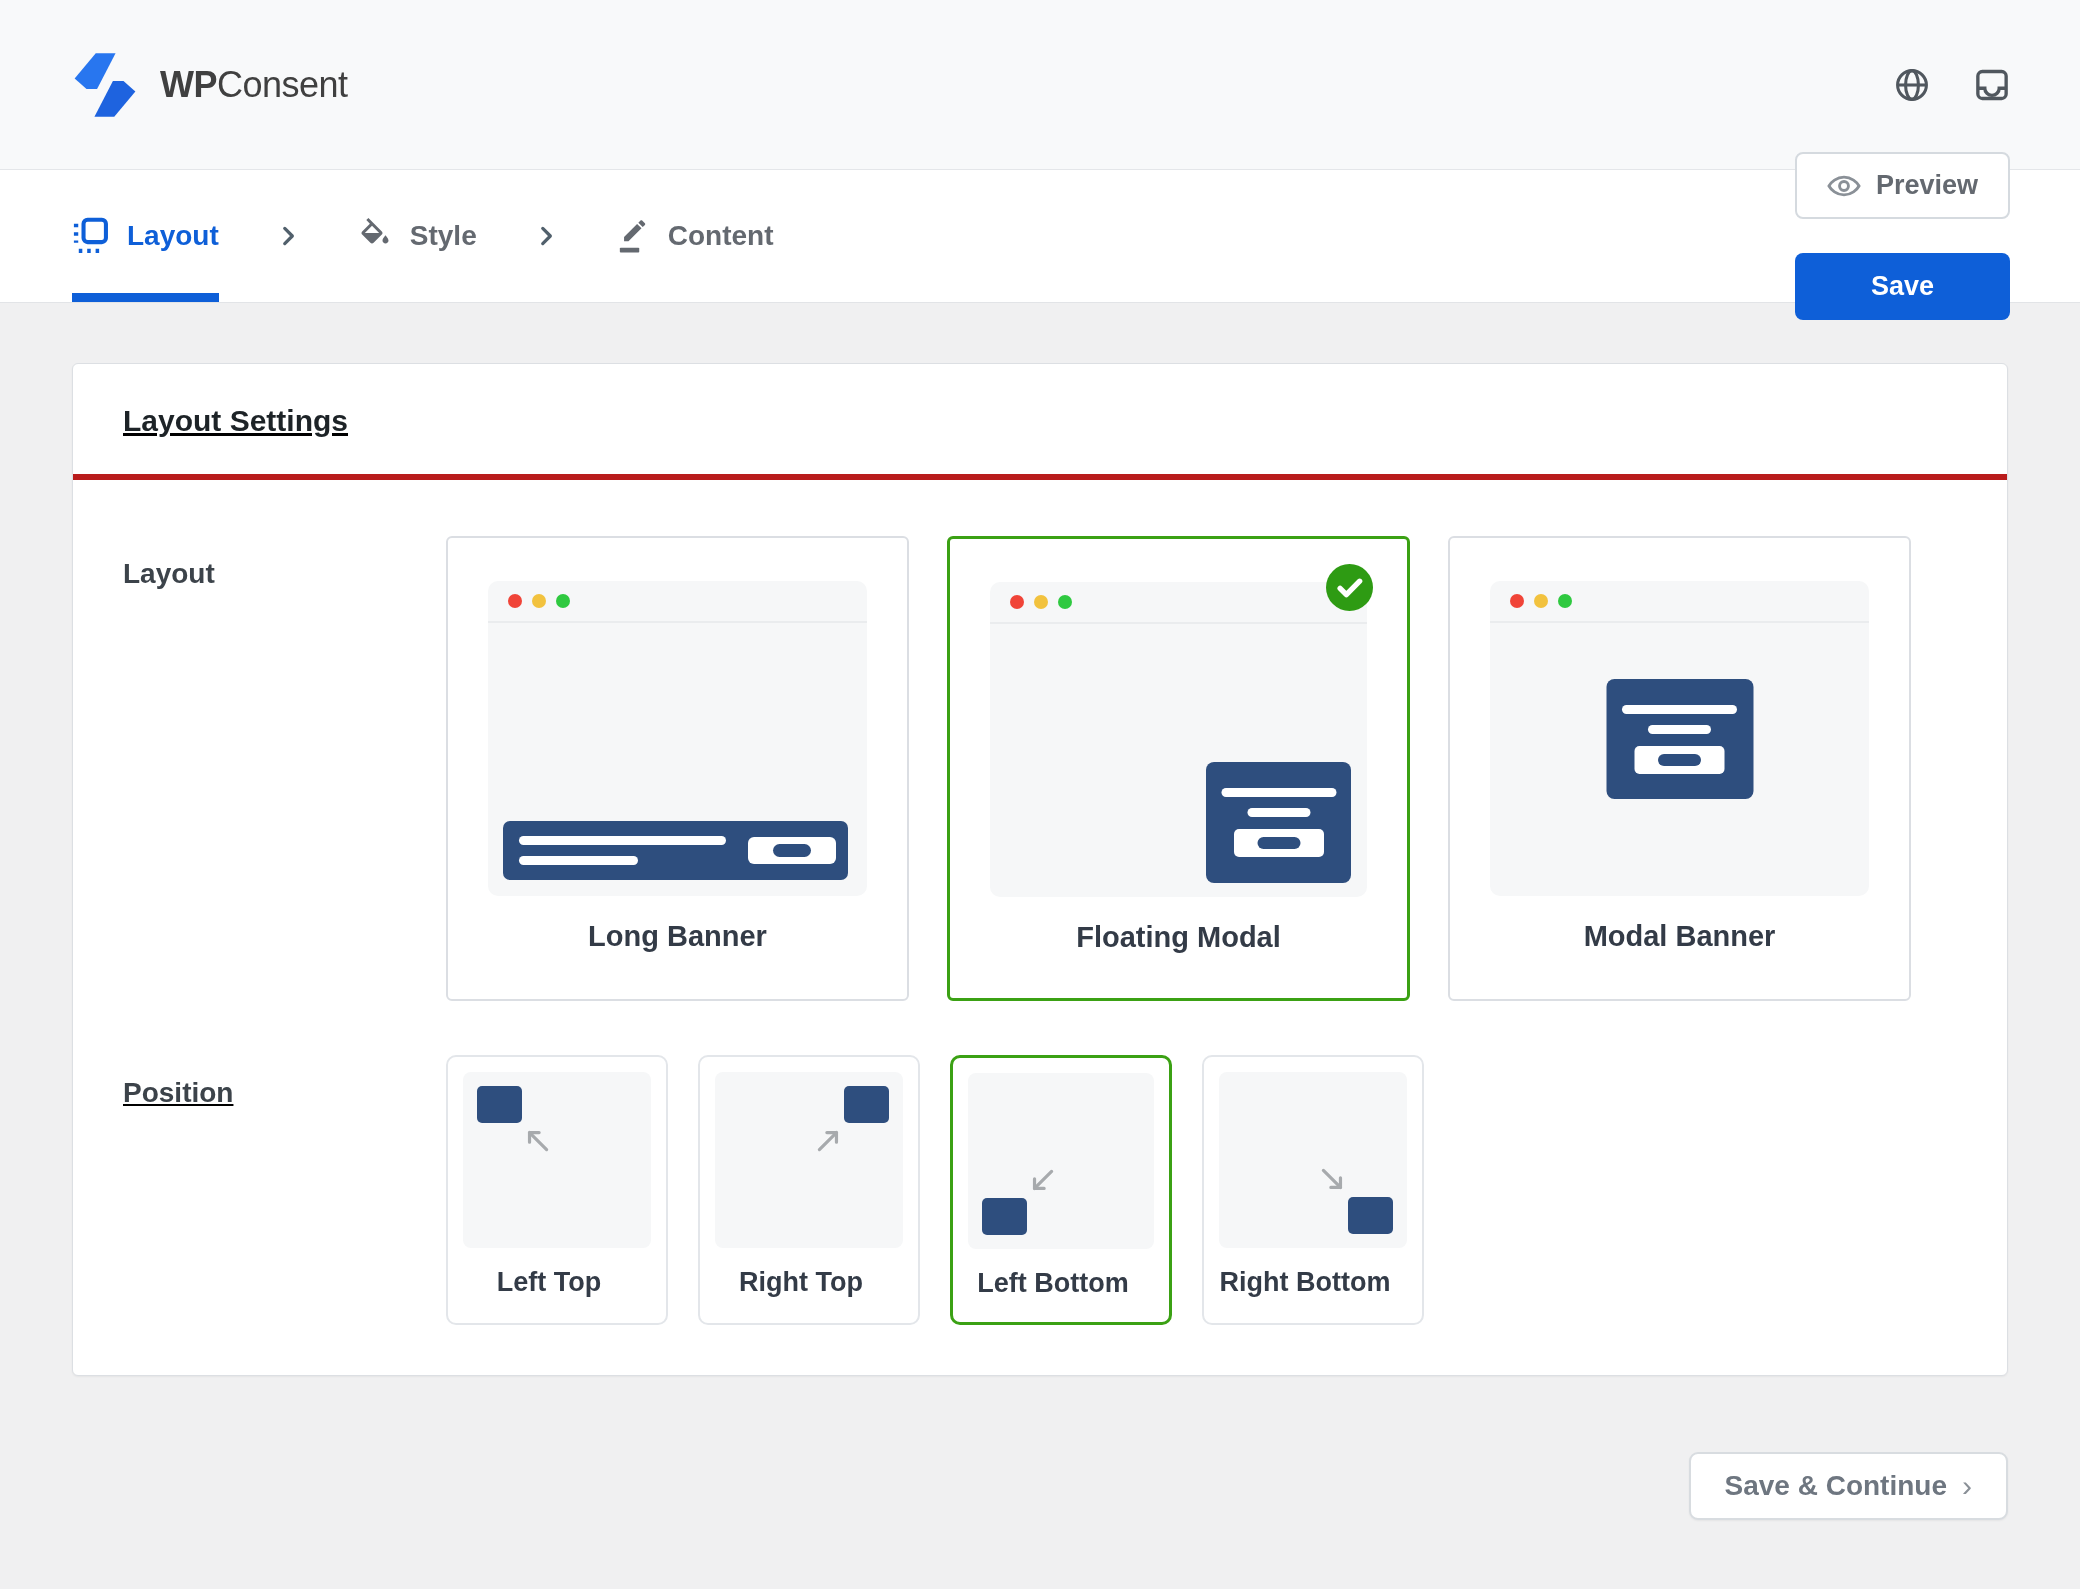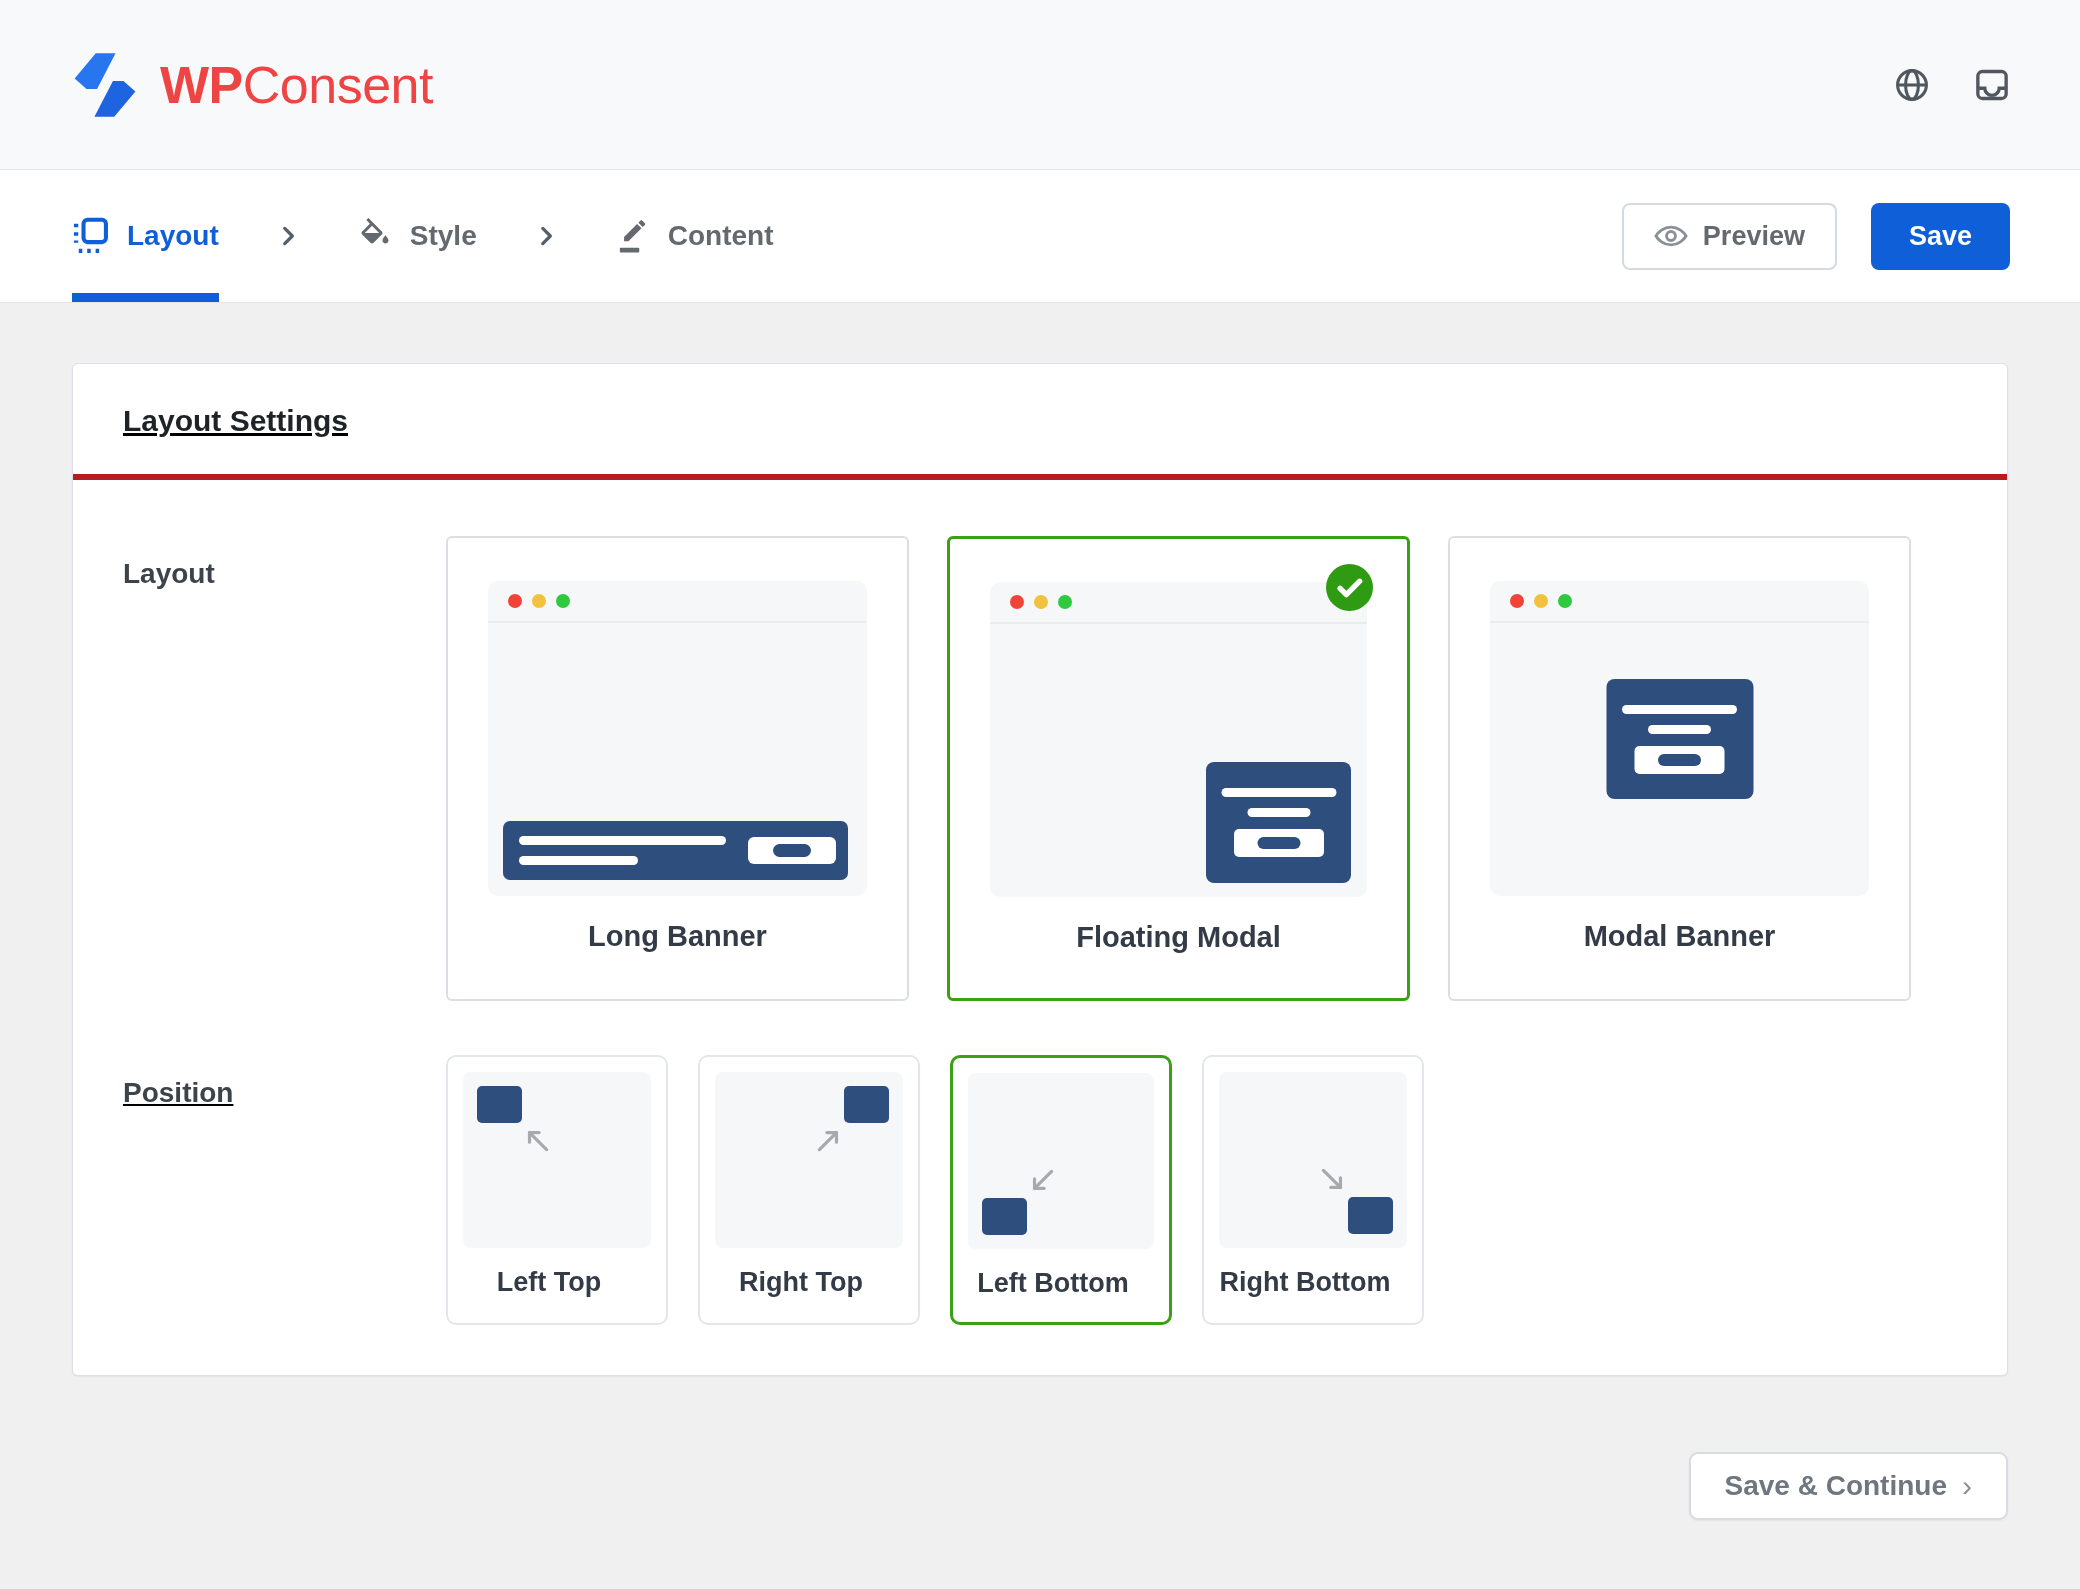--- a/index.html
+++ b/index.html
@@ -11,21 +11,21 @@
     overflow:hidden;
   }
 
   
   .topbar {
     height:170px; background:#F8F9FA; border-bottom:1px solid #E4E6E9;
     display:flex; align-items:center; justify-content:space-between;
     padding:0 70px 0 72px;
   }
   .brand { display:flex; align-items:center; gap:22px; }
-  .brand-text { font-size:52px; color:#ef4444; letter-spacing:-0.5px; }
+  .brand-text { font-size:36px; color:#404040; letter-spacing:-0.5px; }
   .brand-text .wp { font-weight:800; }
   .brand-text .rest { font-weight:500; }
   .topbar-icons { display:flex; align-items:center; gap:44px; }
   .icon-btn { display:flex; cursor:pointer; }
 
   
   .tabbar {
     height:133px; background:#FFFFFF; border-bottom:1px solid #E2E4E7;
     display:flex; align-items:center; justify-content:space-between;
     padding:0 70px 0 72px;
@@ -35,21 +35,21 @@
     display:flex; align-items:center; gap:17px; height:100%;
     font-size:28px; font-weight:700; color:#646970; position:relative; cursor:pointer;
   }
   .tab.selected { color:var(--accent-blue,#0E5FD8); }
   .tab.selected::after {
     content:""; position:absolute; left:0; right:0; bottom:0; height:9px;
     background:var(--accent-blue,#0E5FD8);
   }
   .tab-sep { margin:0 56px; display:flex; }
 
-  .bar-actions { display:flex; align-items:center; gap:34px; }
+  .bar-actions { display:flex; gap:34px;flex-direction:column; }
   .btn-preview {
     display:flex; align-items:center; gap:15px; height:67px; padding:0 30px;
     background:#fff; border:2px solid #D5DADF; border-radius:8px;
     font-family:inherit; font-size:27px; font-weight:700; color:#646970; cursor:pointer;
   }
   .btn-save {
     height:67px; padding:0 38px; background:var(--accent-blue,#0E5FD8); color:#fff;
     border:none; border-radius:8px; font-family:inherit; font-size:27px; font-weight:700; cursor:pointer;
   }
 

